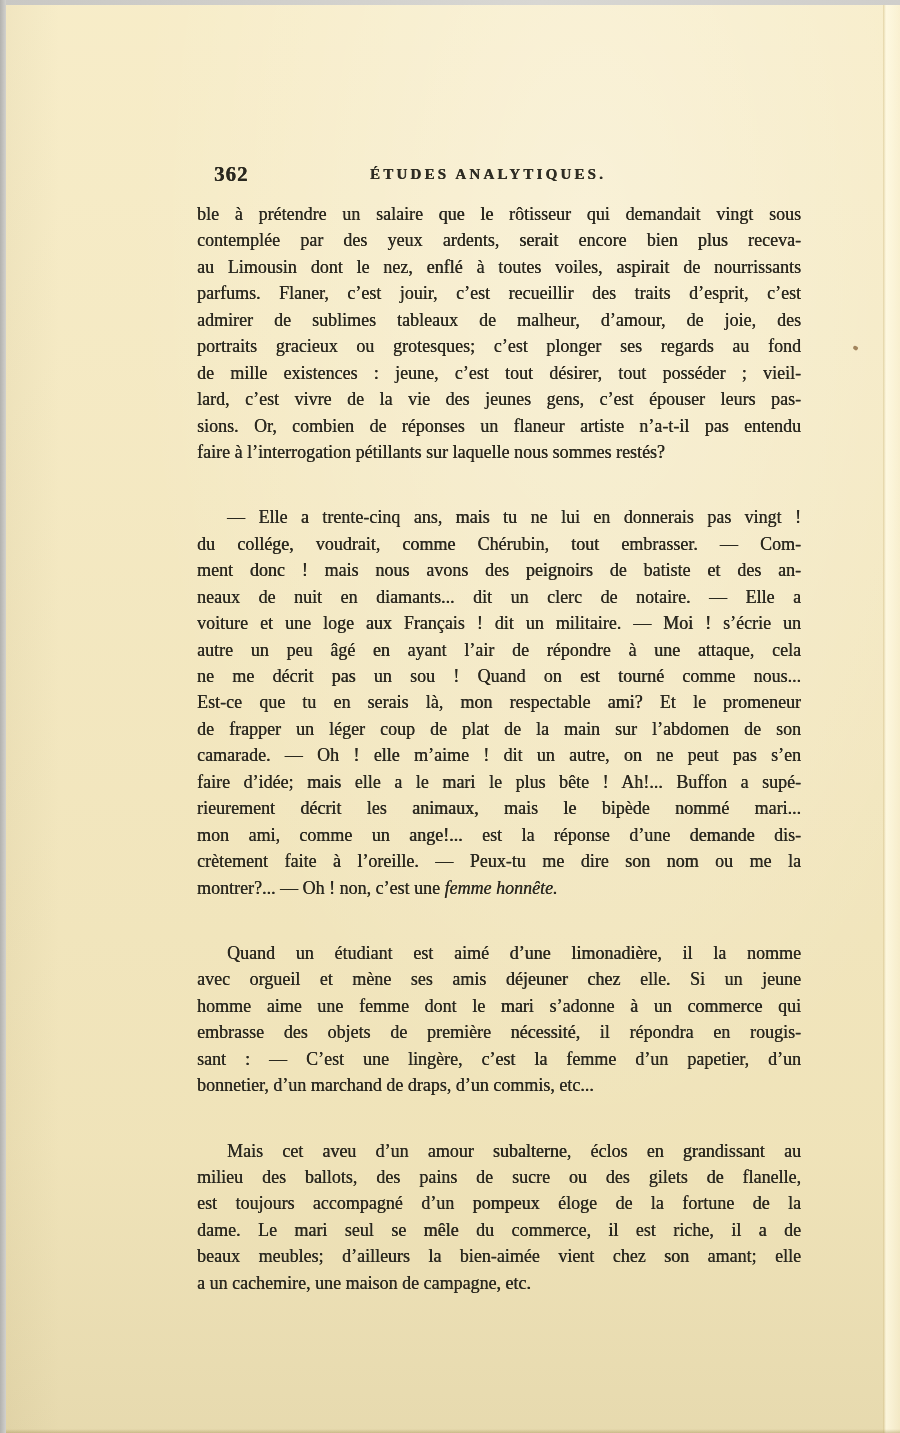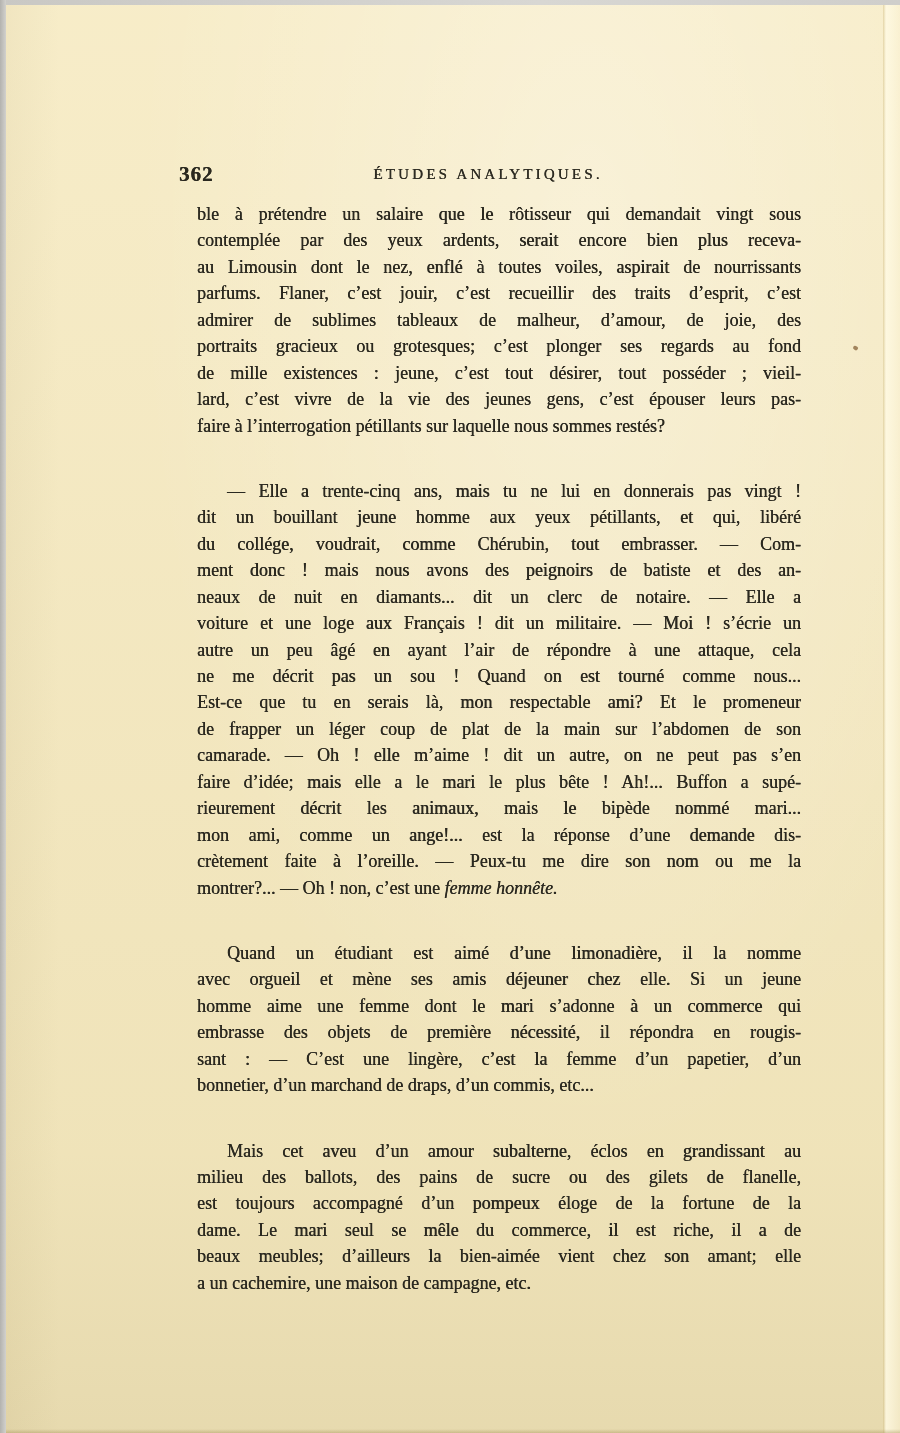--- a/index.html
+++ b/index.html
@@ -35,29 +35,29 @@
     position: absolute; left: 0; right: 0; bottom: 0; height: 4px;
     background: linear-gradient(to bottom, rgba(150,130,70,0.0), rgba(150,130,70,0.35));
   }
   .speck {
     position: absolute; left: 847px; top: 341px; width: 5px; height: 4px;
     background: #8d6b42; border-radius: 60% 40% 50% 50%;
     transform: rotate(35deg); opacity: 0.8;
   }
   .header { position: absolute; left: 0; top: 155px; width: 894px; height: 30px; }
   .pagenum {
-    position: absolute; left: 173px; top: 2px;
+    position: absolute; left: 208px; top: 2px;
     font-size: 21px; font-weight: bold; color: #2a281f;
     letter-spacing: 1px;
     text-shadow: 0.3px 0 0 #2a281f;
   }
   .runtitle {
     position: absolute; left: 180px; top: 6px; width: 604px;
     text-align: center;
-    font-size: 15px; font-weight: normal; color: #2e2c23;
+    font-size: 15px; font-weight: bold; color: #2e2c23;
     letter-spacing: 3.2px;
     text-shadow: 0.3px 0 0 #2e2c23;
   }
   .textbody {
     position: absolute; left: 191px; top: 196px; width: 604px;
     color: #2b2920;
     font-size: 18px;
     text-shadow: 0.3px 0 0 #2b2920;
   }
   .line {
@@ -85,23 +85,23 @@
     </div>
     <div class="textbody" id="text-body">
         <div class="line"><span>ble à prétendre un salaire que le rôtisseur qui demandait vingt sous</span></div>
         <div class="line"><span>contemplée par des yeux ardents, serait encore bien plus receva-</span></div>
         <div class="line"><span>au Limousin dont le nez, enflé à toutes voiles, aspirait de nourrissants</span></div>
         <div class="line"><span>parfums. Flaner, c’est jouir, c’est recueillir des traits d’esprit, c’est</span></div>
         <div class="line"><span>admirer de sublimes tableaux de malheur, d’amour, de joie, des</span></div>
         <div class="line"><span>portraits gracieux ou grotesques; c’est plonger ses regards au fond</span></div>
         <div class="line"><span>de mille existences : jeune, c’est tout désirer, tout posséder ; vieil-</span></div>
         <div class="line"><span>lard, c’est vivre de la vie des jeunes gens, c’est épouser leurs pas-</span></div>
+        <div class="line"><span>sions. Or, combien de réponses un flaneur artiste n’a-t-il pas entendu</span></div>
         <div class="line last"><span>faire à l’interrogation pétillants sur laquelle nous sommes restés?</span></div>
         <div class="line indent"><span>— Elle a trente-cinq ans, mais tu ne lui en donnerais pas vingt !</span></div>
-        <div class="line"><span>dit un bouillant jeune homme aux yeux pétillants, et qui, libéré</span></div>
         <div class="line"><span>du collége, voudrait, comme Chérubin, tout embrasser. — Com-</span></div>
         <div class="line"><span>ment donc ! mais nous avons des peignoirs de batiste et des an-</span></div>
         <div class="line"><span>neaux de nuit en diamants... dit un clerc de notaire. — Elle a</span></div>
         <div class="line"><span>voiture et une loge aux Français ! dit un militaire. — Moi ! s’écrie un</span></div>
         <div class="line"><span>autre un peu âgé en ayant l’air de répondre à une attaque, cela</span></div>
         <div class="line"><span>ne me décrit pas un sou ! Quand on est tourné comme nous...</span></div>
         <div class="line"><span>Est-ce que tu en serais là, mon respectable ami? Et le promeneur</span></div>
         <div class="line"><span>de frapper un léger coup de plat de la main sur l’abdomen de son</span></div>
         <div class="line"><span>camarade. — Oh ! elle m’aime ! dit un autre, on ne peut pas s’en</span></div>
         <div class="line"><span>faire d’idée; mais elle a le mari le plus bête ! Ah!... Buffon a supé-</span></div>

